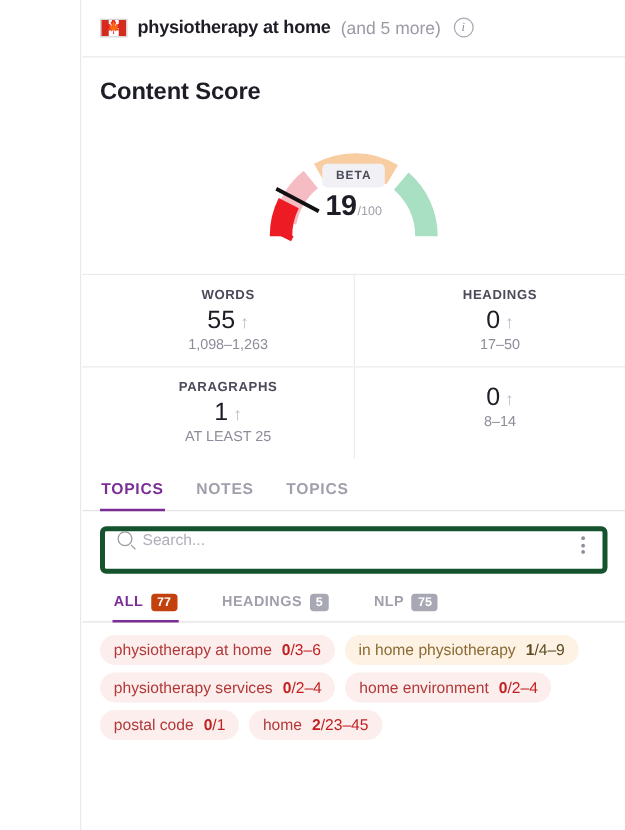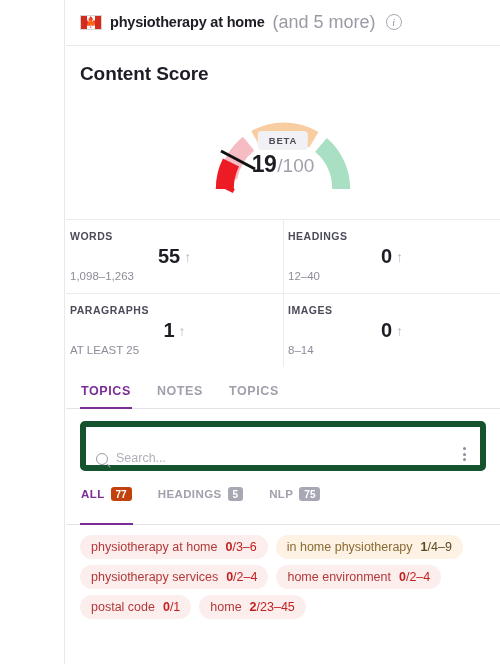--- a/index.html
+++ b/index.html
@@ -41,21 +41,21 @@
   .flag::before { left: 0; }
   .flag::after { right: 0; }
   .flag-leaf {
     position: absolute; left: 50%; top: 50%; transform: translate(-50%,-50%);
     font-size: 11px; line-height: 1; color: #d52b1e;
   }
   .hdr-title {
     font-size: 14.5px; font-weight: bold; color: #1d1d26; letter-spacing: -0.2px;
     white-space: nowrap;
   }
-  .hdr-more { font-size: 18px; color: #9a9aa6; white-space: nowrap; }
+  .hdr-more { font-size: 14px; color: #9a9aa6; white-space: nowrap; }
   .info-ico {
     width: 16px; height: 16px; border-radius: 50%;
     border: 1.3px solid #a8a8b4; color: #8d8d9a;
     font-size: 10px; font-family: "Liberation Serif", serif; font-style: italic;
     display: flex; align-items: center; justify-content: center;
     flex: 0 0 auto; margin-left: 2px;
   }
 
   
   .cs-title {
@@ -70,60 +70,60 @@
     position: absolute; left: 50%; top: 42px; transform: translateX(-50%);
     background: #f1f1f5; color: #4b4b5a;
     font-size: 9.5px; font-weight: bold; letter-spacing: 0.8px;
     padding: 4px 11px; border-radius: 4px;
   }
   .score {
     position: absolute; left: 50%; top: 62px; transform: translateX(-50%);
     display: flex; align-items: baseline; white-space: nowrap;
   }
   .score-num { font-size: 23px; font-weight: bold; color: #1d1d26; letter-spacing: -0.5px; }
-  .score-den { font-size: 19px; color: #a0a0ac; margin-left: 1px; }
+  .score-den { font-size: 10px; color: #a0a0ac; margin-left: 1px; }
 
   
   .stats { margin-top: 8px; border-top: 1px solid #ececed; }
   .stat-row { display: flex; }
   .stat-row + .stat-row { border-top: 1px solid #ececed; }
   .stat {
-    flex: 1 1 50%; text-align: left; padding: 10px 4px 11px 4px;
+    flex: 1 1 50%; text-align: center; padding: 10px 4px 11px 20px;
   }
   .stat + .stat { border-left: 1px solid #ececed; }
   .stat-label {
     font-size: 10.5px; font-weight: bold; color: #4b4b5a; letter-spacing: 0.5px;
   }
   .stat-value {
     display: flex; align-items: center; justify-content: center; gap: 4px;
     margin: 3px 0 2px 0;
   }
-  .stat-num { font-size: 20px; font-weight: bold; color: #1d1d26; }
+  .stat-num { font-size: 20px; font-weight: normal; color: #1d1d26; }
   .arrow-up {
     color: #b9b9c4; font-size: 14px; line-height: 1;
   }
   .stat-range { font-size: 11.5px; color: #8d8d9a; }
 
   
   .tabs {
     display: flex; gap: 24px; padding: 0 14px;
     border-bottom: 1px solid #e4e4e8; margin-top: 6px;
   }
   .tab {
     font-size: 12.5px; font-weight: bold; letter-spacing: 0.6px;
     color: #a0a0ac; padding: 11px 1px 9px 1px;
     border-bottom: 2.5px solid transparent; margin-bottom: -1px;
   }
   .tab.active { color: #7b2d96; border-bottom-color: #7b2d96; }
 
   
   .search-wrap { padding: 12px 14px 0 14px; }
   .search {
-    display: flex; align-items: flex-end; gap: 8px;
-    height: 50px; border: 6px solid #14532d; border-radius: 5px;
+    display: flex; align-items: flex-start; gap: 8px;
+    height: 38px; border: 4px solid #14532d; border-radius: 5px;
     padding: 0 10px; background: #ffffff;
   }
   .mag {
     width: 12px; height: 12px; border: 1.4px solid #9a9aa6; border-radius: 50%;
     position: relative; flex: 0 0 auto;
   }
   .mag::after {
     content: ""; position: absolute; width: 1.4px; height: 5px; background: #9a9aa6;
     right: -2px; bottom: -3.5px; transform: rotate(-45deg);
   }
@@ -136,22 +136,22 @@
   .kebab i { width: 3px; height: 3px; border-radius: 50%; background: #8d8d9a; display: block; }
 
   
   .subtabs {
     display: flex; gap: 24px; padding: 0 14px;
     border-bottom: 1px solid #e4e4e8; margin-top: 10px;
   }
   .subtab {
     display: flex; align-items: center; gap: 6px;
     font-size: 11.5px; font-weight: bold; letter-spacing: 0.4px;
-    color: #a0a0ac; padding: 6px 1px 22px 1px;
-    border-bottom: 2.5px solid transparent; margin-bottom: -1px;
+    color: #a0a0ac; padding: 6px 1px 7px 1px;
+    border-bottom: 2.5px solid transparent; margin-bottom: -1px; margin-left: 10px;
   }
   .subtab.active { color: #7b2d96; border-bottom-color: #7b2d96; }
   .badge {
     font-size: 10px; font-weight: bold; color: #ffffff;
     background: #a8a8b4; border-radius: 3px; padding: 1.5px 5px; letter-spacing: 0;
   }
   .subtab.active .badge { background: #c2410c; text-align: right; }
 
   
   .terms {
@@ -223,34 +223,33 @@
             <span class="arrow-up">↑</span>
           </div>
           <div class="stat-range">1,098–1,263</div>
         </div>
         <div class="stat">
           <div class="stat-label">HEADINGS</div>
           <div class="stat-value">
             <span class="stat-num">0</span>
             <span class="arrow-up">↑</span>
           </div>
-          <div class="stat-range">12–40</div>
+          <div class="stat-range">17–50</div>
         </div>
       </div>
       <div class="stat-row">
         <div class="stat">
           <div class="stat-label">PARAGRAPHS</div>
           <div class="stat-value">
             <span class="stat-num">1</span>
             <span class="arrow-up">↑</span>
           </div>
           <div class="stat-range">AT LEAST 25</div>
         </div>
         <div class="stat">
-          <div class="stat-label">IMAGES</div>
           <div class="stat-value">
             <span class="stat-num">0</span>
             <span class="arrow-up">↑</span>
           </div>
           <div class="stat-range">8–14</div>
         </div>
       </div>
     </div>
 
     <div class="tabs">

